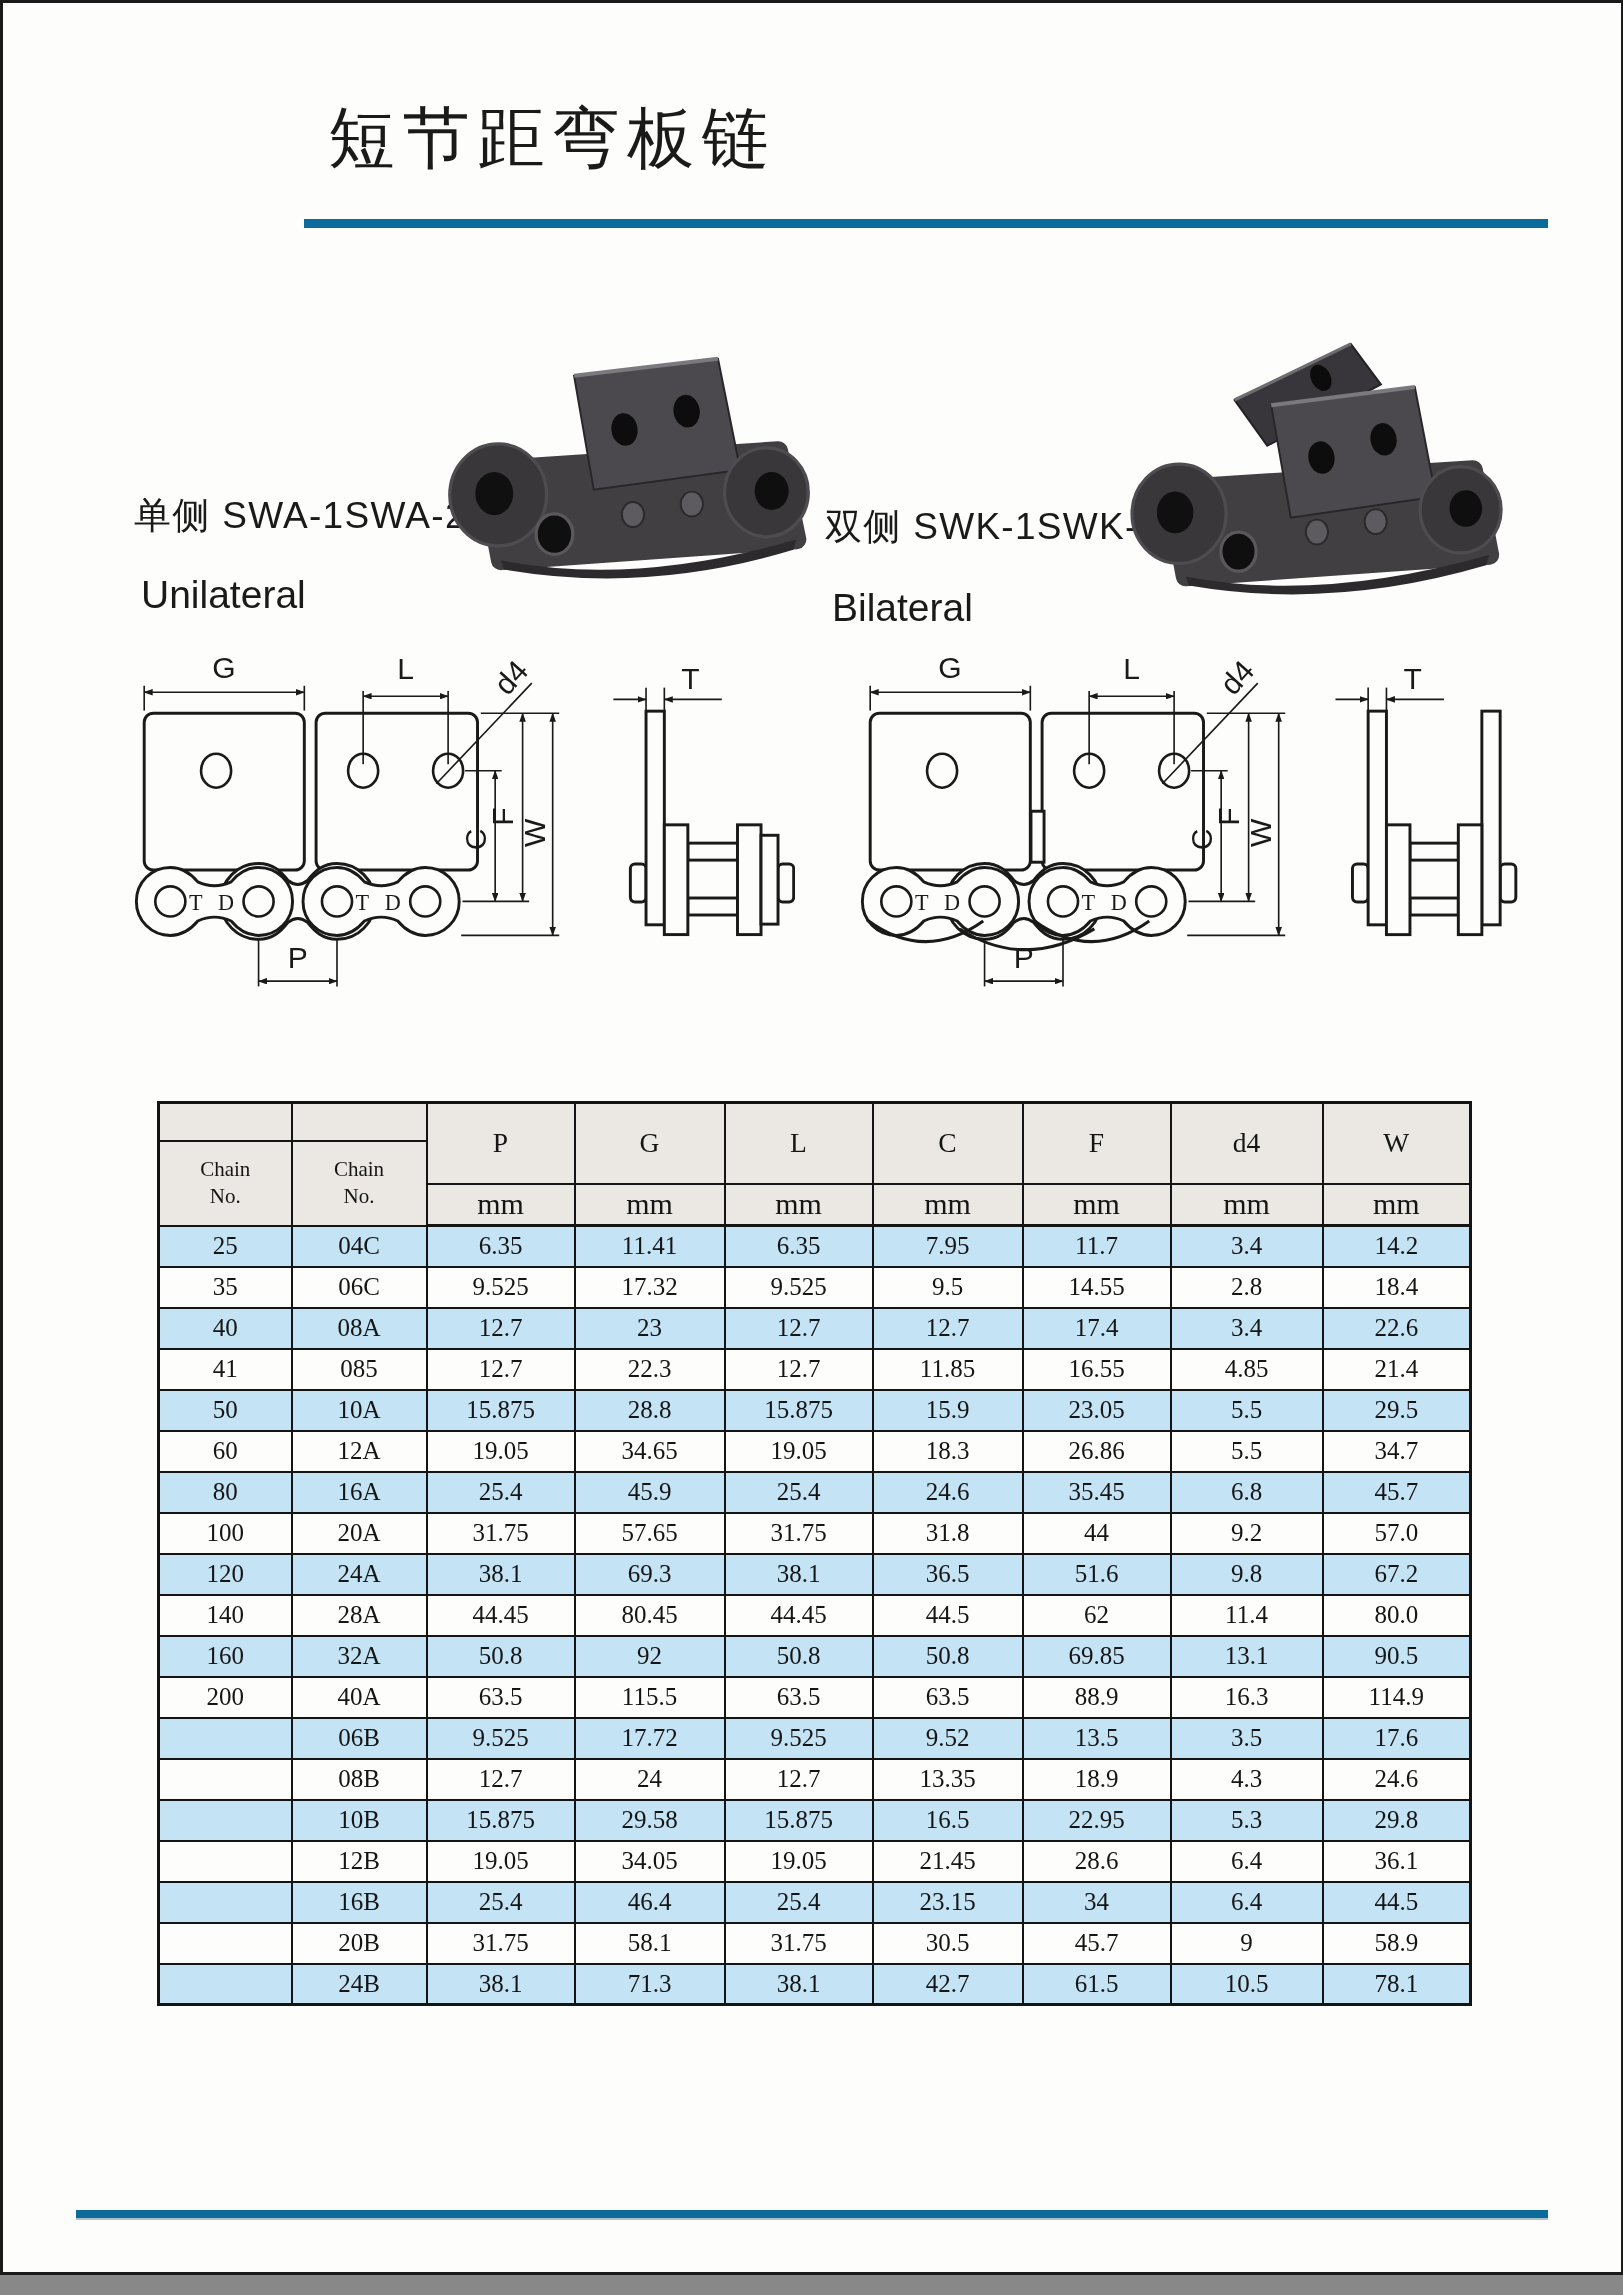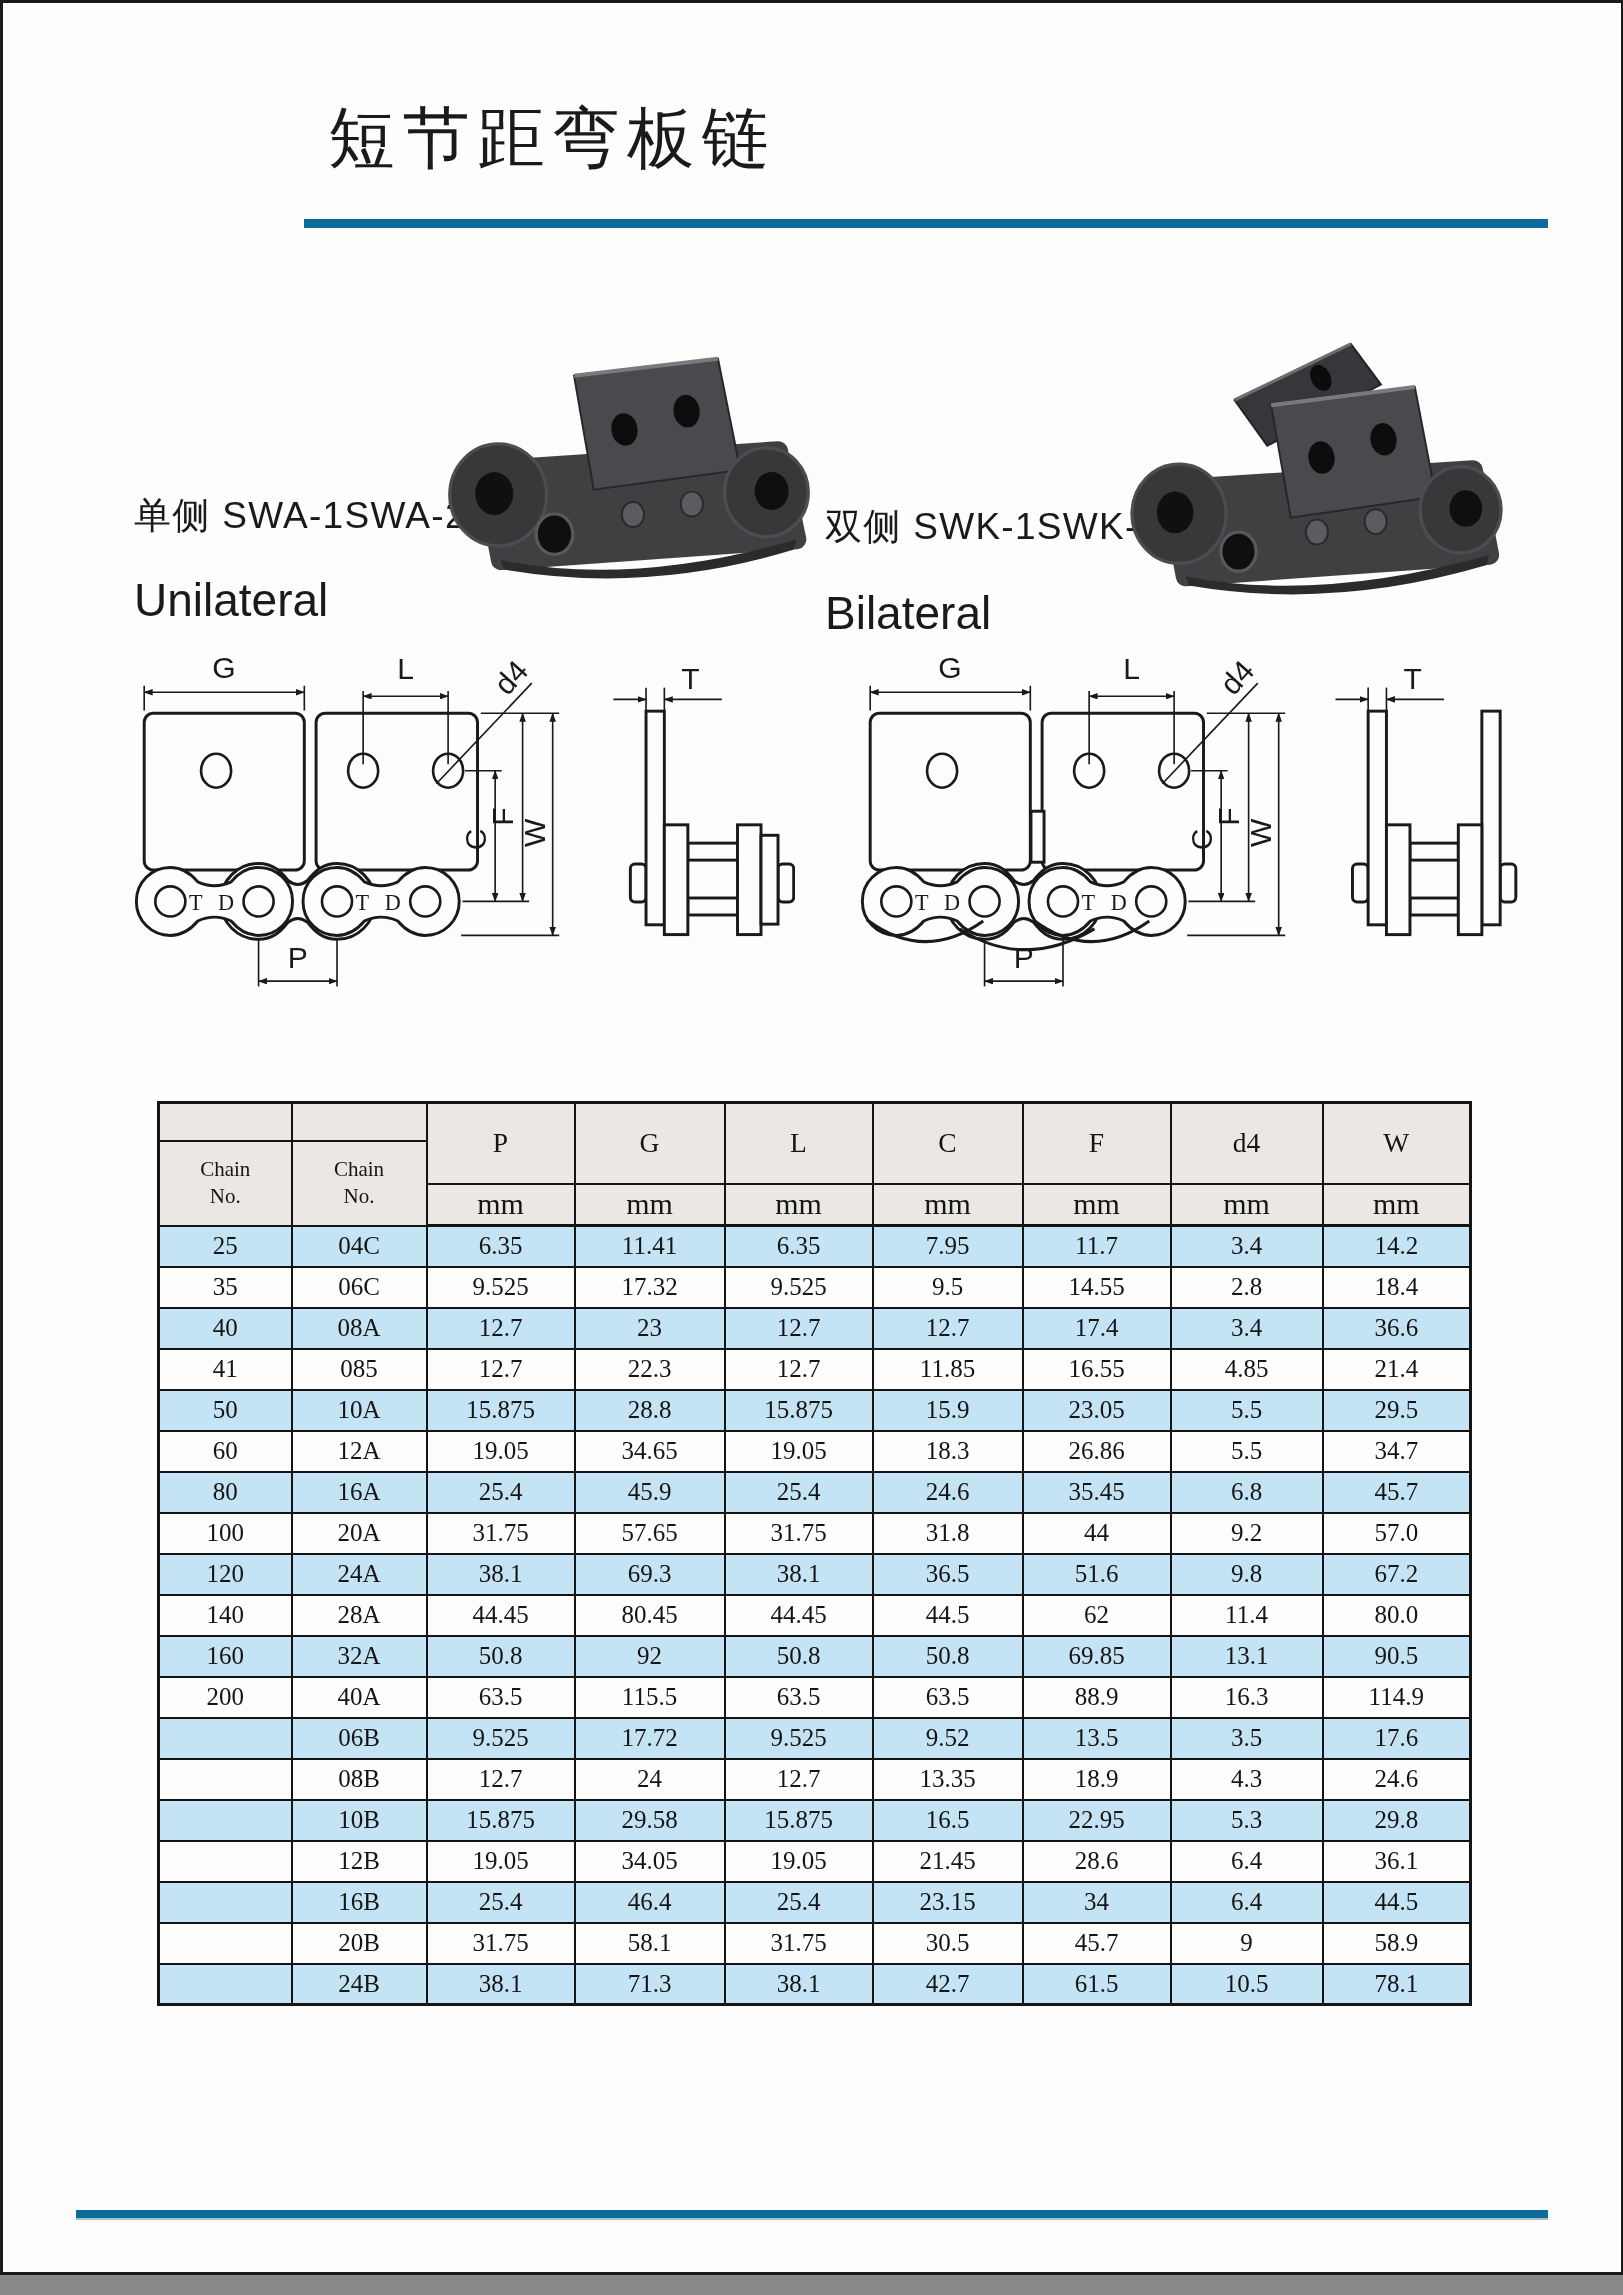--- a/index.html
+++ b/index.html
@@ -7,21 +7,21 @@
     position:relative; width:1624px; height:2275px;
     background:#fdfdfc; border:3.3px solid #1a1a1a; box-sizing:border-box;
     overflow:hidden; font-family:"Liberation Sans",sans-serif; color:#1a1a1a;
   }
   .abs{position:absolute;}
   .title-zh{left:325px; top:90px; font-size:67px; letter-spacing:7.8px; font-weight:500; white-space:nowrap;}
   .title-en{left:325px; top:165px; font-size:41px; letter-spacing:0.3px; font-weight:500; white-space:nowrap;}
   .title-underline{left:301px; top:216px; width:1244px; height:9.2px; background:#0b6c9b;}
 
   .prod-label-zh{font-size:37px; letter-spacing:1.3px; white-space:nowrap;}
-  .prod-label-en{font-size:46px; white-space:nowrap;}
+  .prod-label-en{font-size:39px; white-space:nowrap;margin-left:7px;}
   .lbl-uni-zh{left:131px; top:488px;}
   .lbl-uni-en{left:131px; top:570px;}
   .lbl-bil-zh{left:822px; top:499px;}
   .lbl-bil-en{left:822px; top:583px;}
 
   svg text{fill:#1a1a1a; font-family:"Liberation Sans",sans-serif;}
   .dim{stroke:#1a1a1a; stroke-width:2.5; fill:none;}
   .out{stroke:#1a1a1a; stroke-width:4.5; fill:#fdfdfc;}
   .outn{stroke:#1a1a1a; stroke-width:4.5; fill:none;}
   .hole{stroke:#1a1a1a; stroke-width:4; fill:#fdfdfc;}
@@ -304,21 +304,21 @@
           </tr>
           <tr>
             <td>40</td>
             <td>08A</td>
             <td>12.7</td>
             <td>23</td>
             <td>12.7</td>
             <td>12.7</td>
             <td>17.4</td>
             <td>3.4</td>
-            <td>36.6</td>
+            <td>22.6</td>
           </tr>
           <tr>
             <td>41</td>
             <td>085</td>
             <td>12.7</td>
             <td>22.3</td>
             <td>12.7</td>
             <td>11.85</td>
             <td>16.55</td>
             <td>4.85</td>

